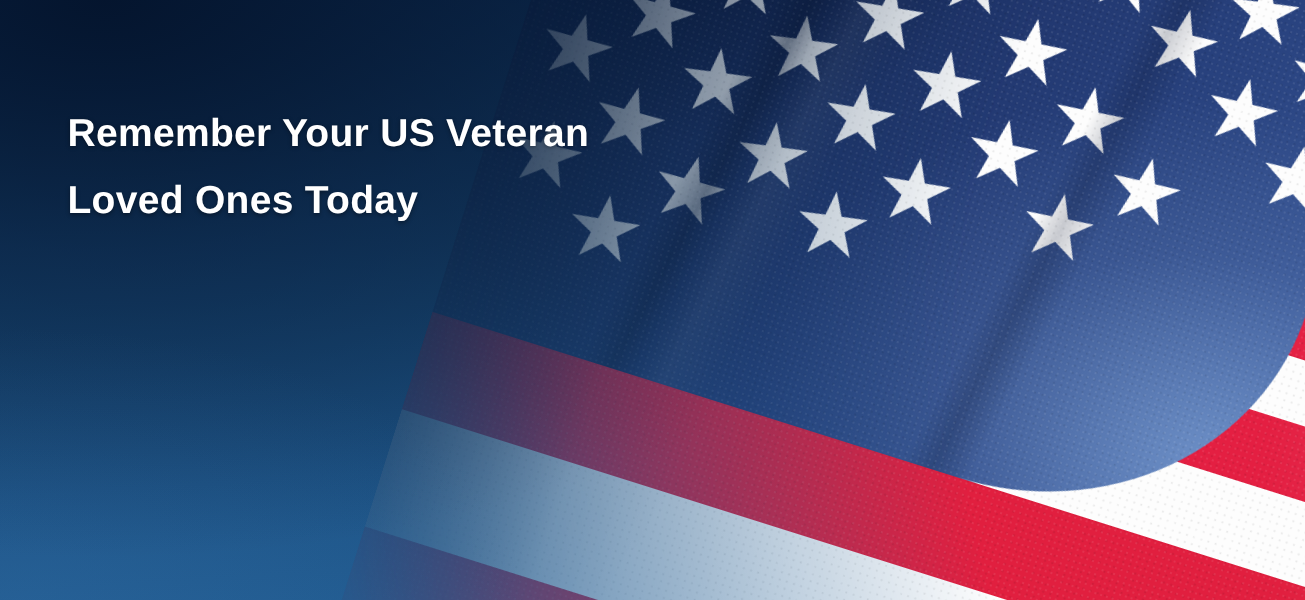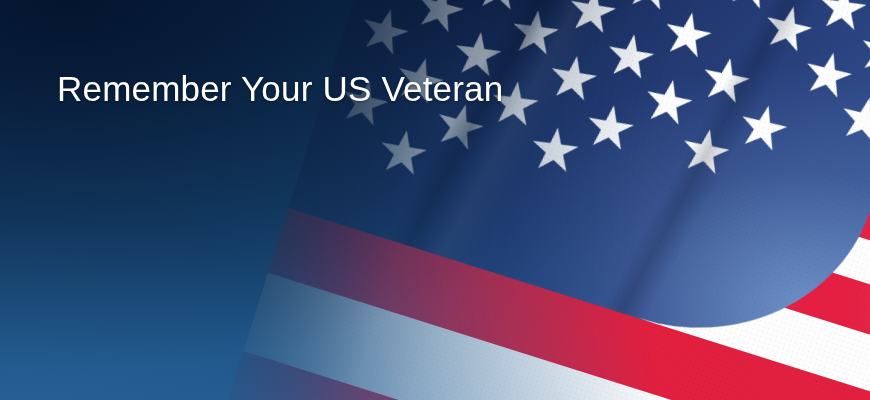--- a/index.html
+++ b/index.html
@@ -33,27 +33,26 @@
     pointer-events: none;
   }
 
   
   .headline {
     position: absolute;
     left: 45px;
     top: 66px;
     z-index: 40;
     color: #ffffff;
-    font-size: 35px;
-    font-weight: normal;
+    font-size: 26px;
+    font-weight: bold;
     line-height: 45px;
     letter-spacing: 0.2px;
     text-shadow: 0 1px 3px rgba(0,0,0,0.38);
     white-space: nowrap;
-    margin-left: 12px;
   }
   .headline .line { display: block; }
 
   
   
   .flag {
     position: absolute;
     left: 198px;
     top: -186px;
     width: 900px;
@@ -210,15 +209,16 @@
         </div>
     </div>
 
     <div class="flag-light"></div>
     <div class="flag-texture"></div>
     <div class="hoist-shade"></div>
   </div>
 
   <div class="headline">
     <span class="line">Remember Your US Veteran</span>
+    <span class="line">Loved Ones Today</span>
   </div>
 
 </div>
 
 </body></html>

